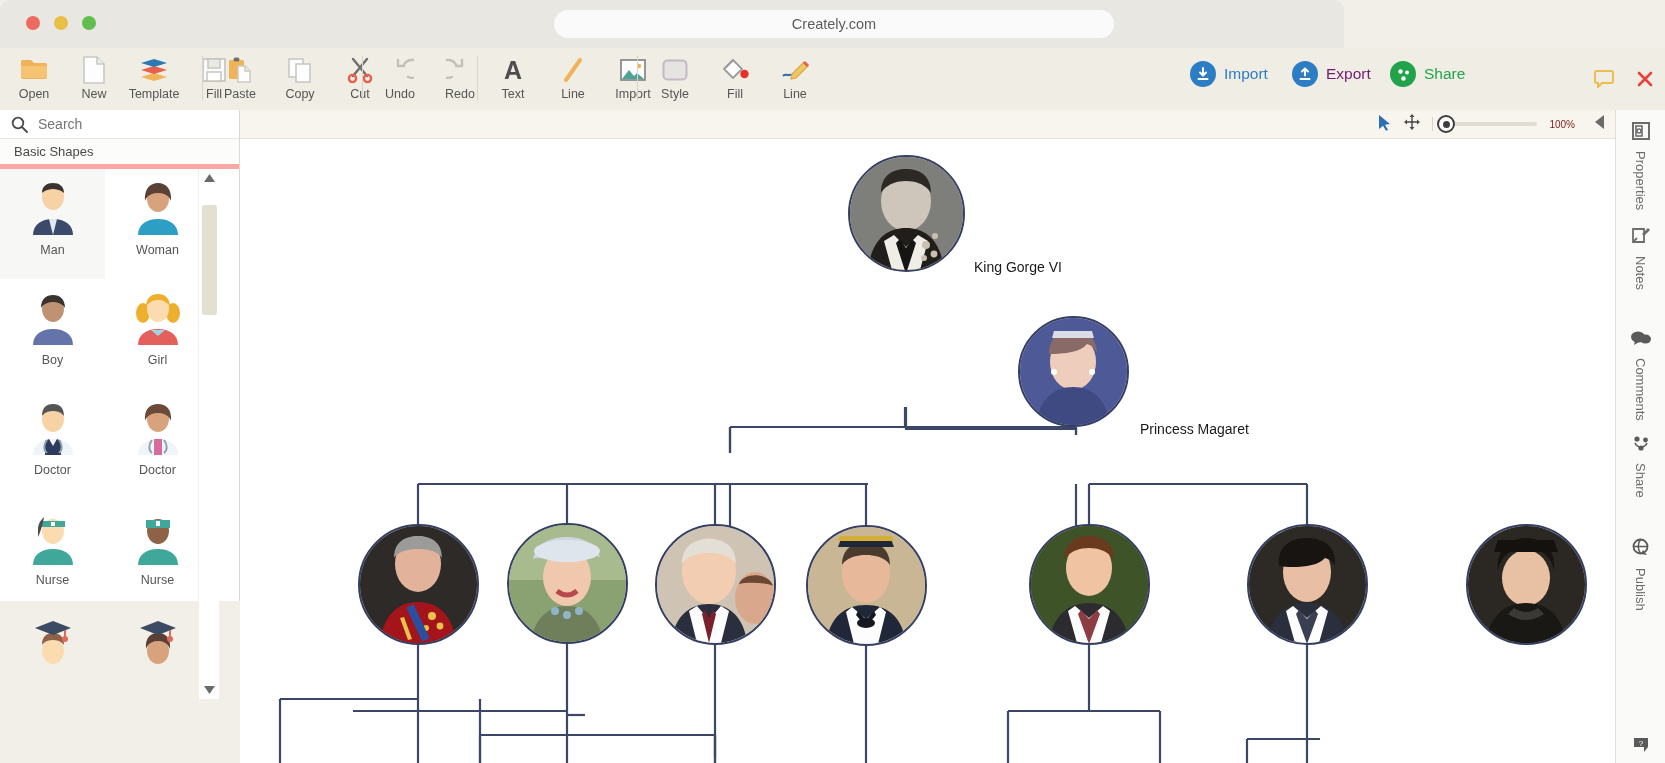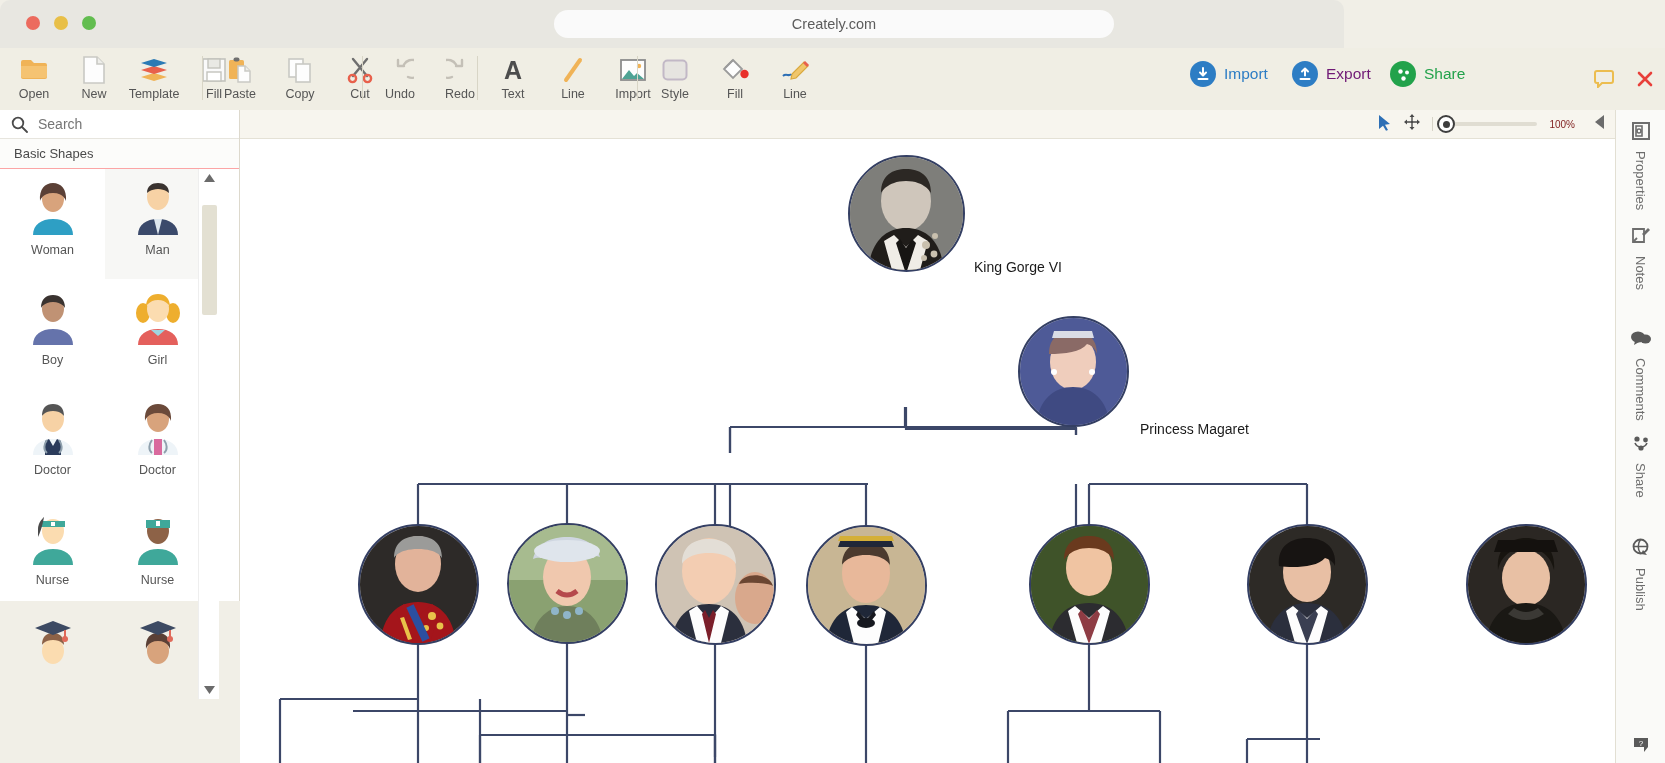--- a/index.html
+++ b/index.html
@@ -36,21 +36,21 @@
 
   
   .leftpanel { position:absolute; left:0; top:110px; width:240px; height:491px;
     background:#ffffff; border-right:1px solid #ddd9cd; }
   .searchrow { height:29px; display:flex; align-items:center; border-bottom:1px solid #e7e5de;
     background:#fff; }
   .searchrow .mag { width:38px; display:flex; align-items:center; justify-content:center; }
   .searchrow input { border:0; outline:0; font-size:14px; color:#8e8e8e;
     font-family:"Liberation Sans", sans-serif; flex:1; background:transparent; }
   .cathdr { height:30px; display:flex; align-items:center; padding-left:14px;
-    font-size:13px; color:#4a4a4a; background:#fcfcfa; border-bottom:1px solid #fca5a5; }
+    font-size:13px; color:#4a4a4a; background:#fcfcfa; border-bottom:5px solid #fca5a5; }
   .shapegrid { position:relative; width:219px; height:530px; overflow:hidden; }
   .srow { display:flex; }
   .scell { width:105px; height:110px; display:flex; flex-direction:column;
     align-items:center; justify-content:flex-start; padding-top:8px; cursor:pointer; }
   .scell.sel { background:#f7f7f5; }
   .scell .nm { font-size:12.5px; color:#555; margin-top:4px; }
   .scroll { position:absolute; right:0; top:0; width:21px; height:530px; background:#fff;
     border-left:1px solid #eee; }
   .scrollup,.scrolldn { height:18px; display:flex; align-items:center; justify-content:center; cursor:pointer;}
   .thumb { position:absolute; left:3px; top:36px; width:15px; height:110px;
@@ -326,36 +326,36 @@
             <circle cx="7" cy="7" r="5.3" fill="none" stroke="#4a4a4a" stroke-width="1.8"></circle>
             <path d="M11 11l5 5" stroke="#4a4a4a" stroke-width="1.8" stroke-linecap="round"></path>
           </svg>
       </span>
       <input type="text" placeholder="Search" style="">
     </div>
     <div class="cathdr">Basic Shapes</div>
 
     <div class="shapegrid">
       <div class="srow">
-        <div class="scell">
-          <svg width="56" height="62" viewBox="0 0 56 62">
-              <path d="M28 10c7 0 11 5 11 12s-5 13-11 13-11-6-11-13S21 10 28 10z" fill="#d8a37c"></path>
-              <path d="M15 24c-1-12 5-18 13-18s14 6 13 18c0 0-2-8-13-8s-13 8-13 8z" fill="#5b4036"></path>
-              <path d="M8 58c0-10 8-16 20-16s20 6 20 16z" fill="#2e9fc4"></path>
-            </svg>
-          <span class="nm">Woman</span>
-        </div>
         <div class="scell sel">
           <svg width="56" height="62" viewBox="0 0 56 62">
               <path d="M28 8c7 0 11 5 11 12s-5 13-11 13-11-6-11-13S21 8 28 8z" fill="#f7d2a5"></path>
               <path d="M17 16c0-7 5-10 11-10s11 3 11 10c0 0-4-4-11-4s-11 4-11 4z" fill="#3a3330"></path>
               <path d="M8 58c0-10 8-16 20-16s20 6 20 16z" fill="#3b4a6b"></path>
               <path d="M24 42h8l-4 16z" fill="#dfe8ef"></path>
             </svg>
           <span class="nm">Man</span>
+        </div>
+        <div class="scell">
+          <svg width="56" height="62" viewBox="0 0 56 62">
+              <path d="M28 10c7 0 11 5 11 12s-5 13-11 13-11-6-11-13S21 10 28 10z" fill="#d8a37c"></path>
+              <path d="M15 24c-1-12 5-18 13-18s14 6 13 18c0 0-2-8-13-8s-13 8-13 8z" fill="#5b4036"></path>
+              <path d="M8 58c0-10 8-16 20-16s20 6 20 16z" fill="#2e9fc4"></path>
+            </svg>
+          <span class="nm">Woman</span>
         </div>
       </div>
       <div class="srow">
         <div class="scell">
           <svg width="56" height="62" viewBox="0 0 56 62">
               <path d="M28 10c7 0 11 5 11 12s-5 13-11 13-11-6-11-13S21 10 28 10z" fill="#c09274"></path>
               <path d="M16 21c0-9 5-13 12-13s12 4 12 13c0 0-3-6-12-6s-12 6-12 6z" fill="#3a3330"></path>
               <path d="M8 58c0-10 8-16 20-16s20 6 20 16z" fill="#6573ab"></path>
             </svg>
           <span class="nm">Boy</span>

